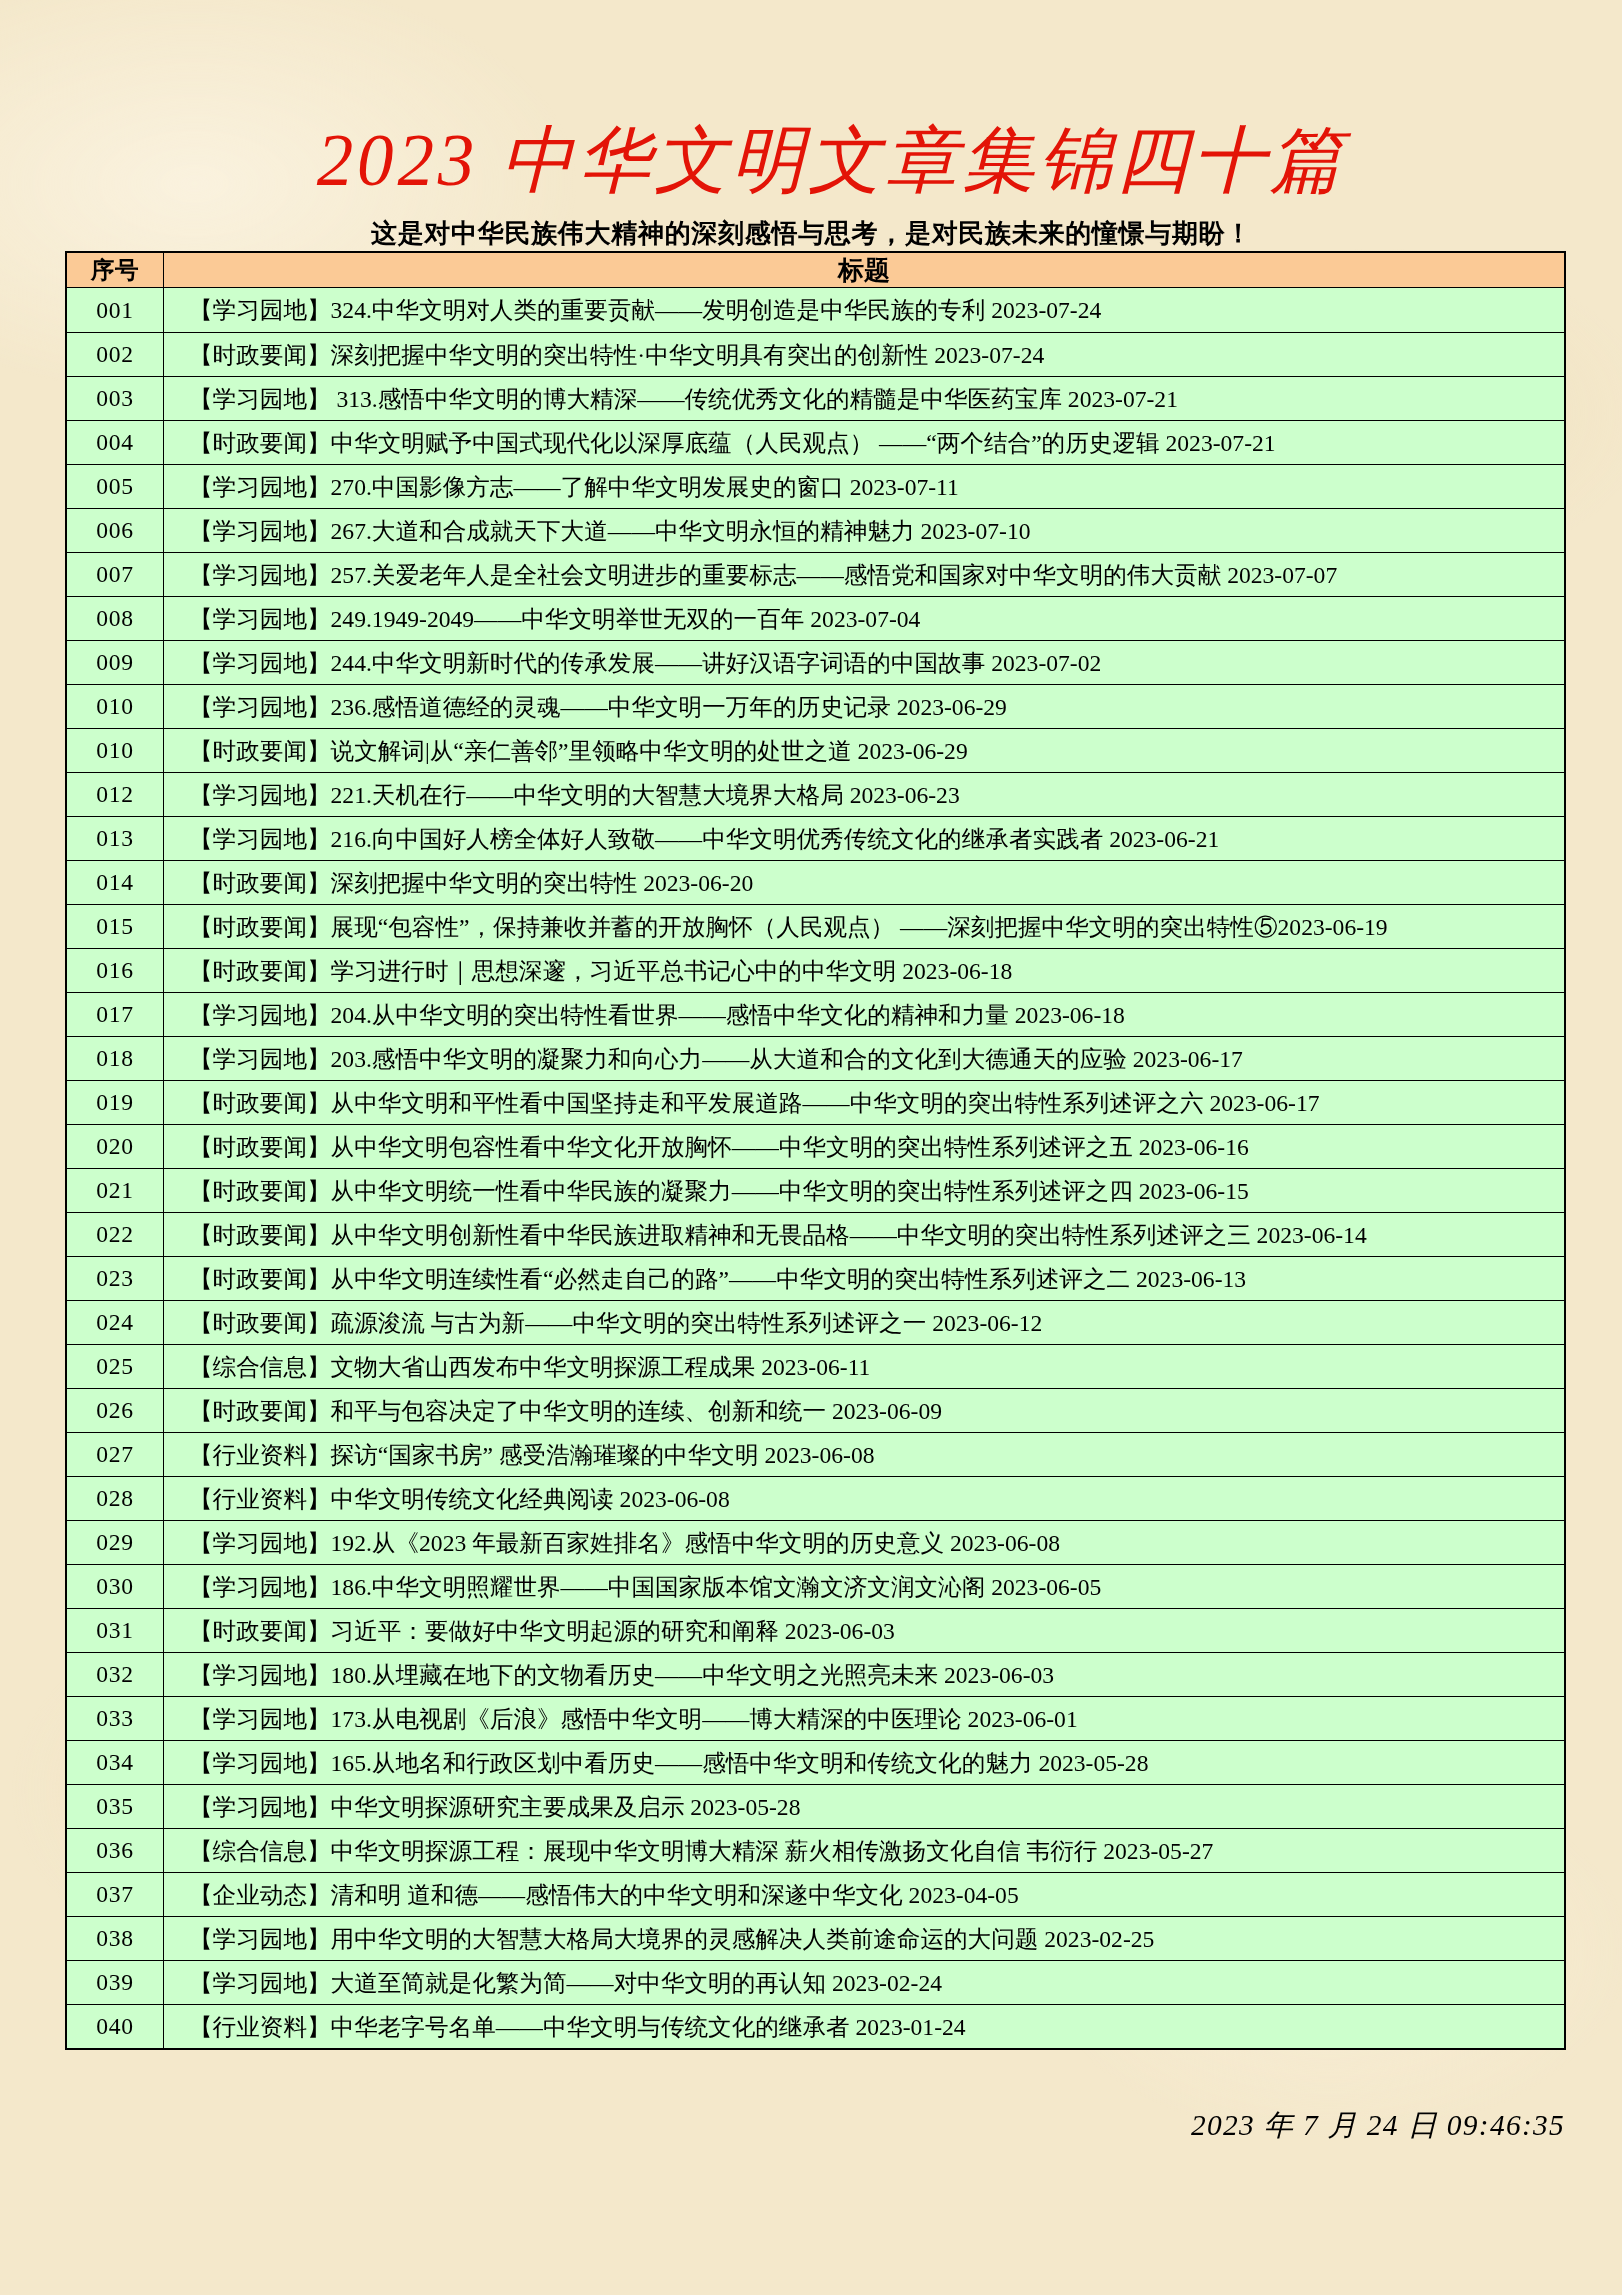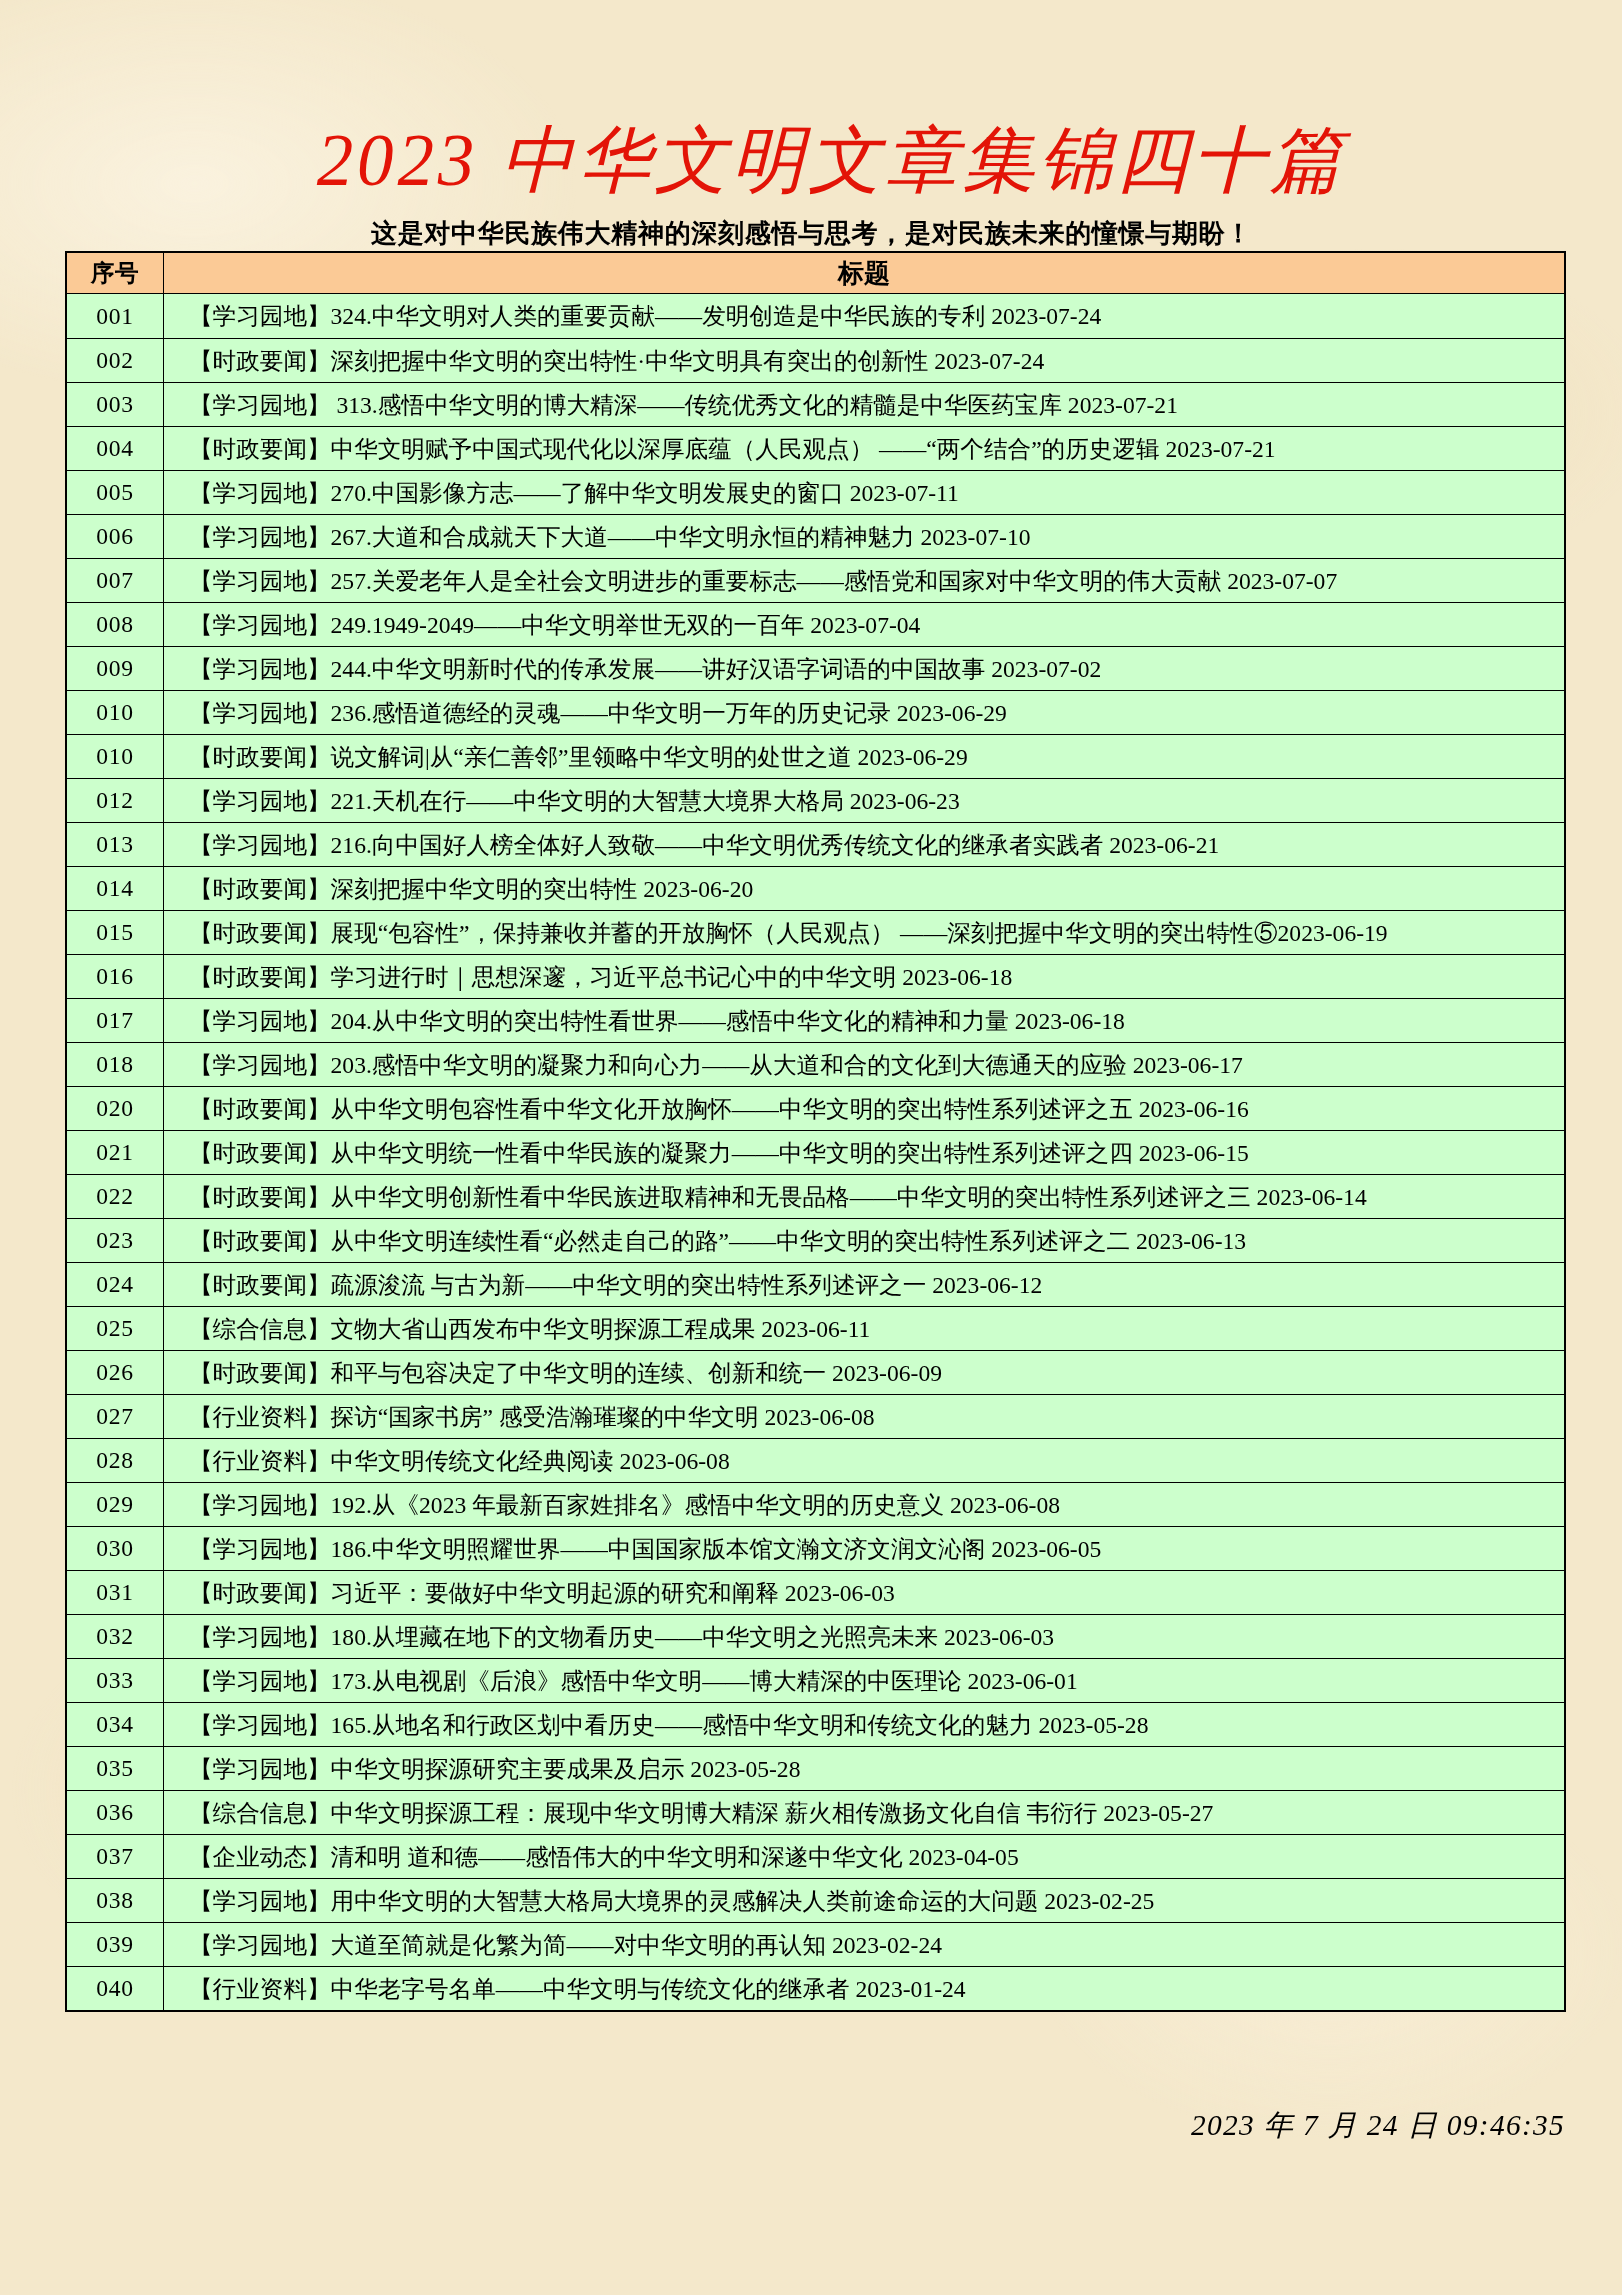--- a/index.html
+++ b/index.html
@@ -40,21 +40,21 @@
     font-size: 26px; line-height: 37px;
     letter-spacing: 0.7px;
     font-weight: bold;
   }
   .article-table {
     position: absolute; left: 65px; top: 251px; width: 1501px;
     border: 2px solid var(--border_color);
     background: var(--row_bg);
   }
   .thead {
-    display: flex; height: 41px;
+    display: flex; height: 35px;
     background: var(--header_bg);
     border-bottom: 1.3px solid var(--border_color);
     font-weight: bold; font-size: 26px;
   }
   .thead .cell { display: flex; align-items: center; justify-content: center; }
   .trow {
     display: flex; height: 44px;
     background: var(--row_bg);
   }
   .trow + .trow { border-top: 1.3px solid var(--border_color); }
@@ -172,20 +172,24 @@
   <div class="trow">
     <div class="cell num">017</div>
     <div class="cell title-cell">【学习园地】204.从中华文明的突出特性看世界——感悟中华文化的精神和力量 2023-06-18</div>
   </div>
 
   <div class="trow">
     <div class="cell num">018</div>
     <div class="cell title-cell">【学习园地】203.感悟中华文明的凝聚力和向心力——从大道和合的文化到大德通天的应验 2023-06-17</div>
   </div>
 
+  <div class="trow">
+    <div class="cell num">019</div>
+    <div class="cell title-cell">【时政要闻】从中华文明和平性看中国坚持走和平发展道路——中华文明的突出特性系列述评之六 2023-06-17</div>
+  </div>
 
   <div class="trow">
     <div class="cell num">020</div>
     <div class="cell title-cell">【时政要闻】从中华文明包容性看中华文化开放胸怀——中华文明的突出特性系列述评之五 2023-06-16</div>
   </div>
 
   <div class="trow">
     <div class="cell num">021</div>
     <div class="cell title-cell">【时政要闻】从中华文明统一性看中华民族的凝聚力——中华文明的突出特性系列述评之四 2023-06-15</div>
   </div>

